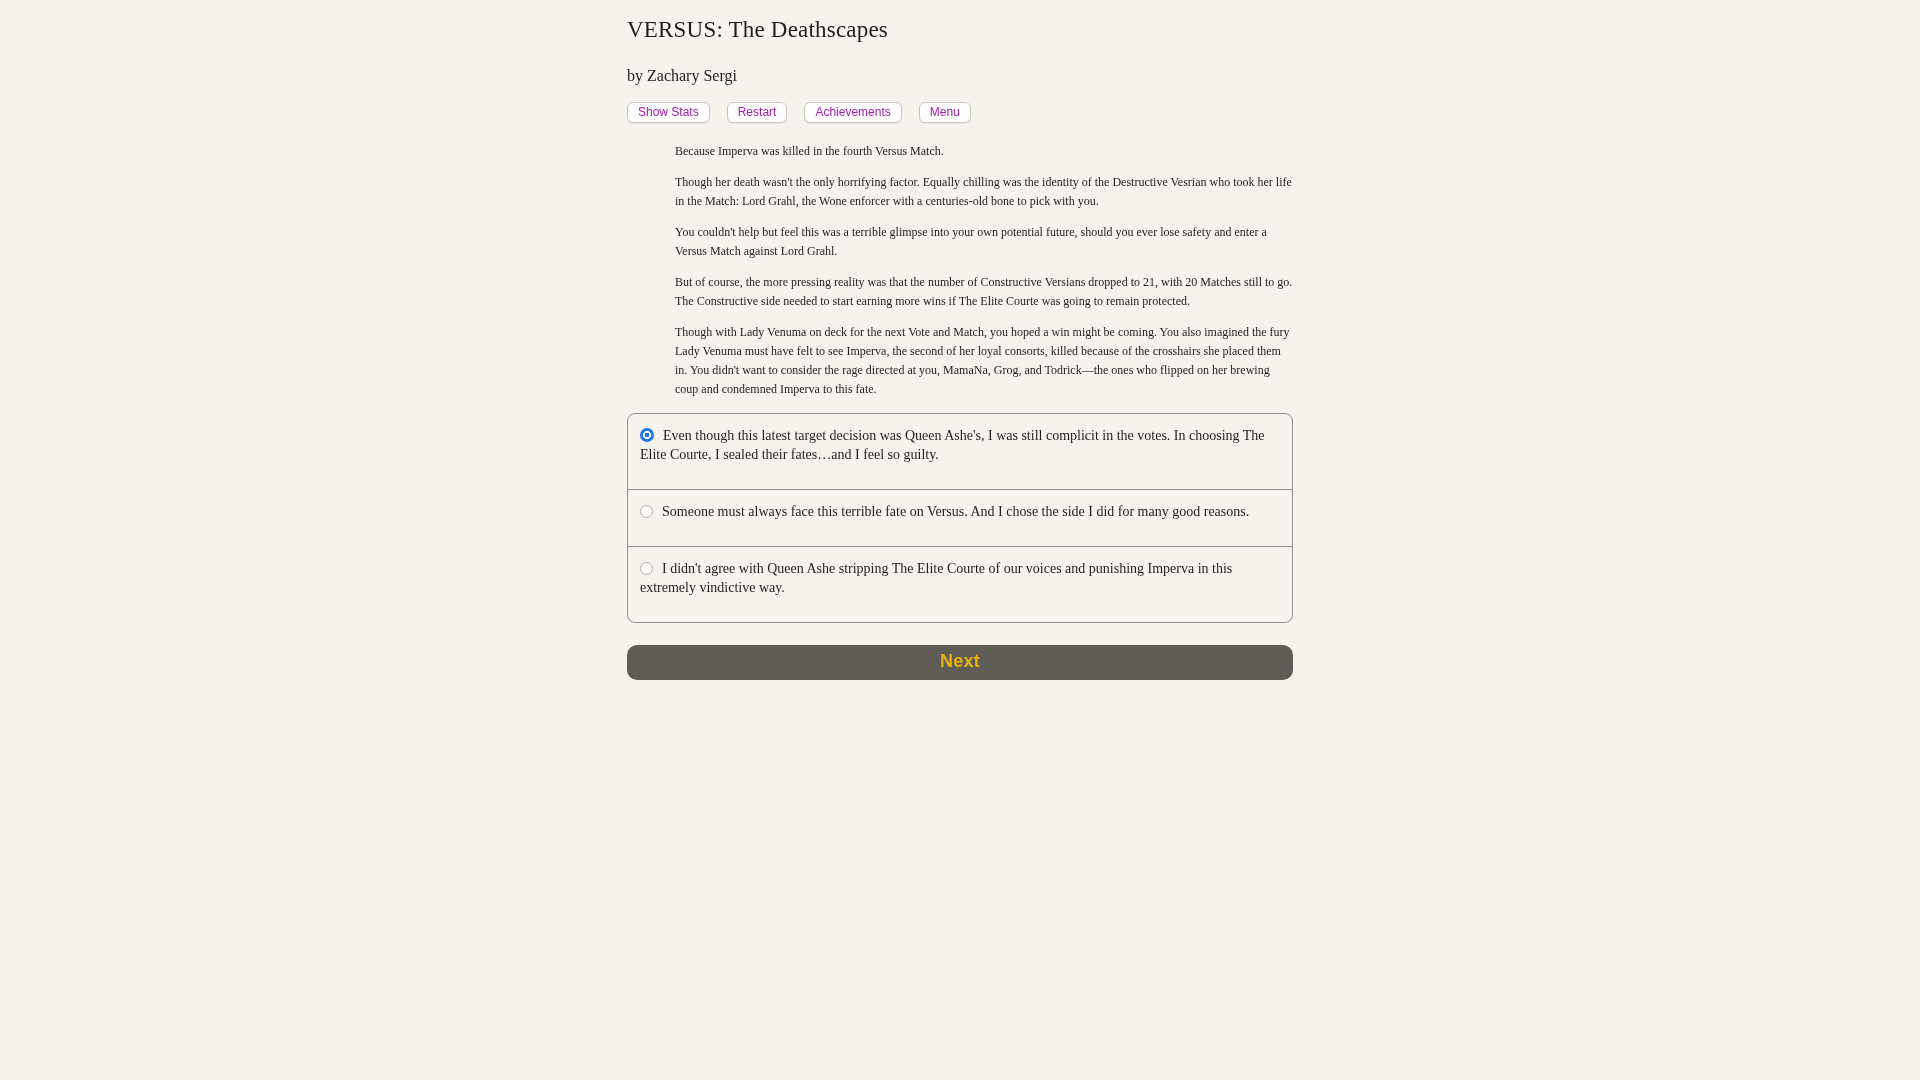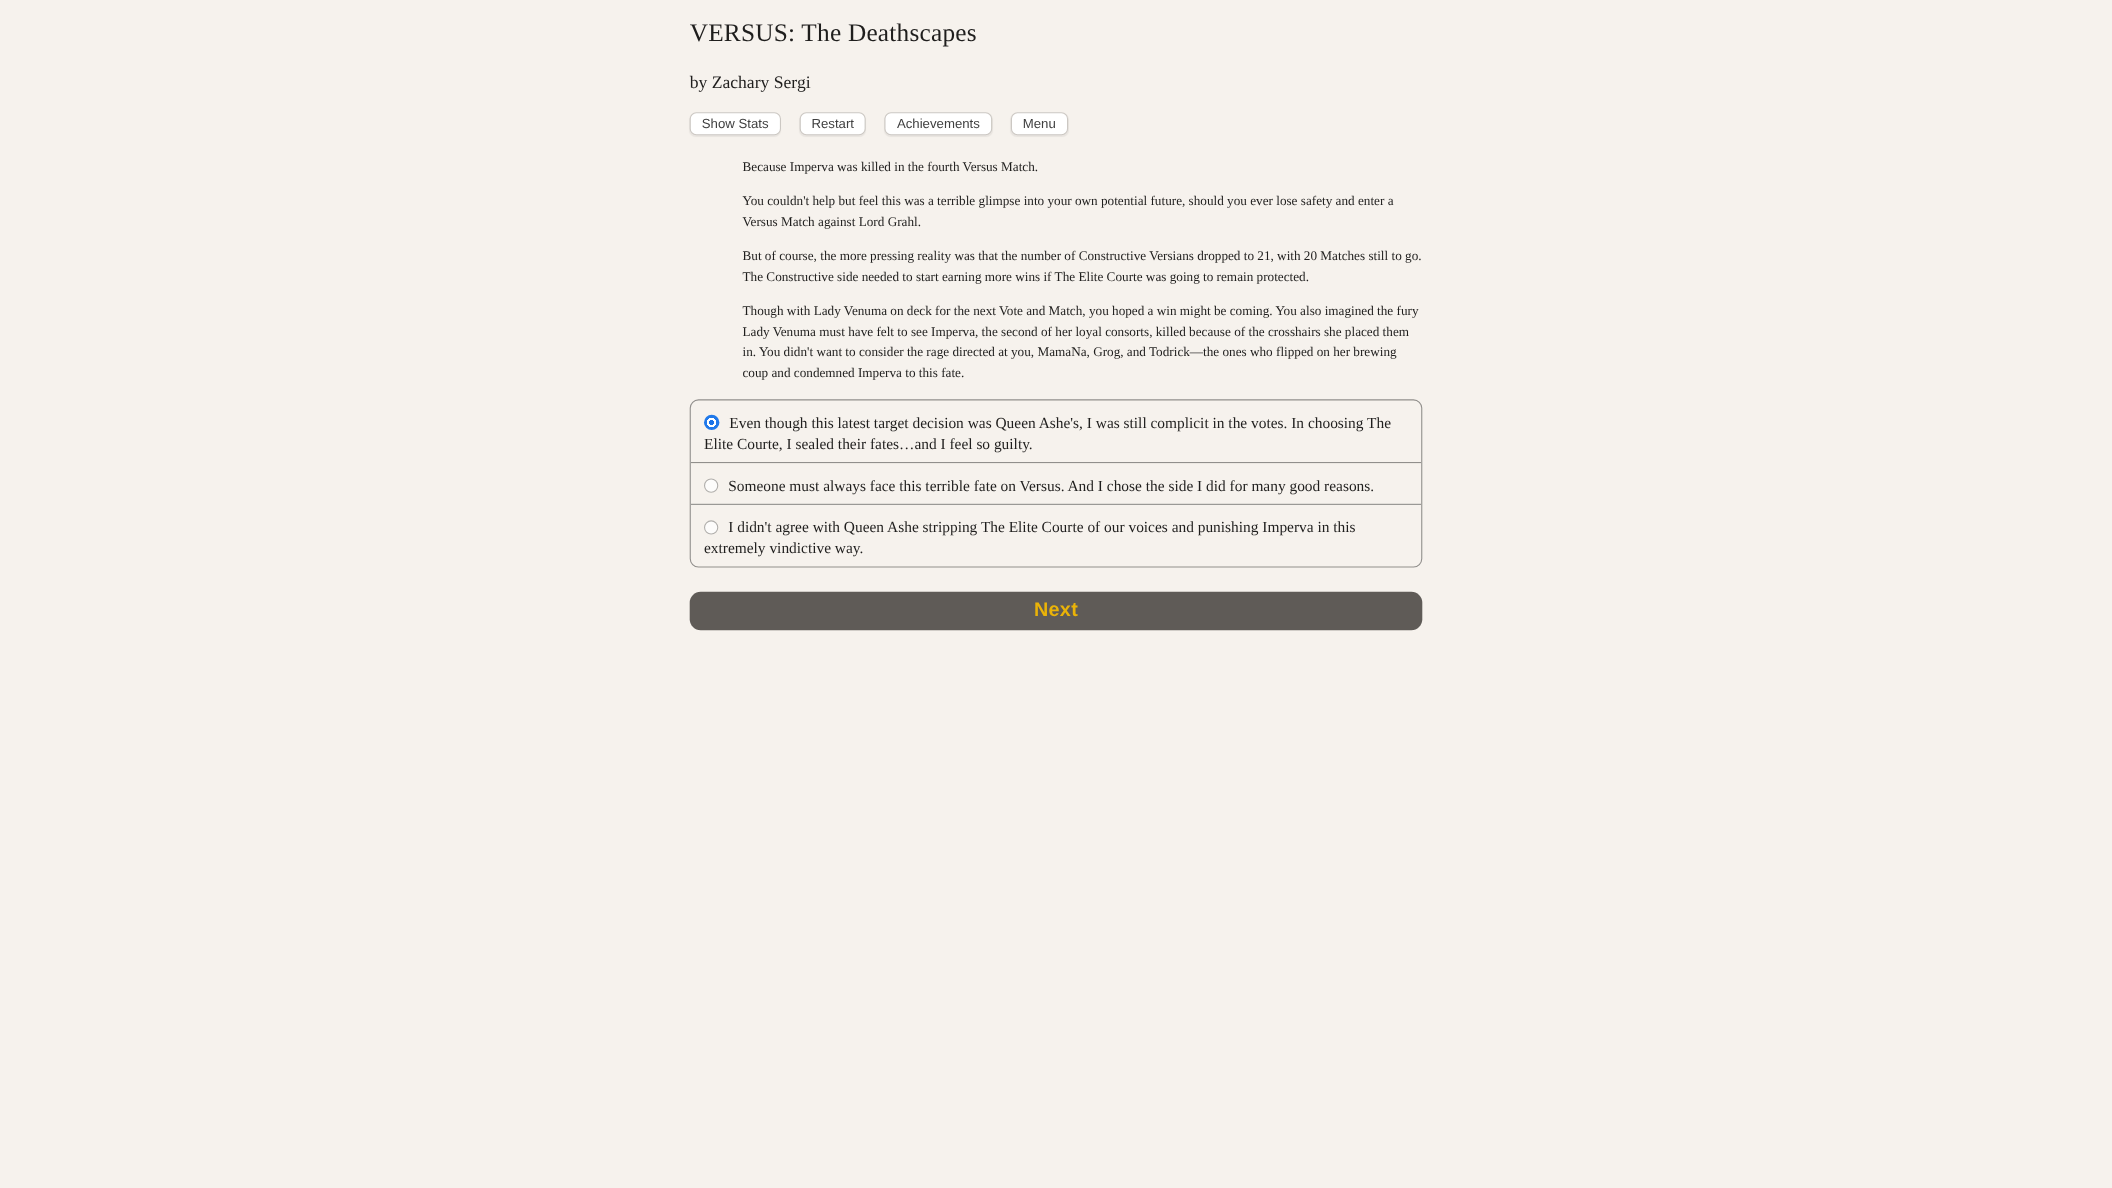--- a/index.html
+++ b/index.html
@@ -30,21 +30,21 @@
   .toolbar {
     display: flex;
     gap: 17px;
     margin-top: 16px;
     align-items: center;
   }
   .toolbar button {
     font-family: "Liberation Sans", "DejaVu Sans", sans-serif;
     font-size: 12px;
     line-height: 14px;
-    color: #404040;
+    color: #a21caf;
     background: #ffffff;
     border: 1px solid #ccc8c3;
     border-radius: 6px;
     padding: 2px 10px 3px 10px;
     box-shadow: 0 1px 1px rgba(0,0,0,0.06);
     cursor: pointer;
   }
   .story { margin-top: 19px; }
   .story p {
     font-size: 12px;
@@ -53,21 +53,21 @@
     margin-left: 48px;
   }
   .choice-box {
     border: 1px solid #918f8c;
     border-radius: 8px;
     margin-top: 14px;
     overflow: hidden;
   }
   .option {
     display: block;
-    padding: 12px 12px 6px 12px;
+    padding: 12px 12px 25px 12px;
     border-bottom: 1px solid #918f8c;
     font-size: 14px;
     line-height: 19px;
     cursor: pointer;
   }
   .option:last-child { border-bottom: none; }
   .radio {
     display: inline-block;
     width: 13px;
     height: 13px;
@@ -113,20 +113,21 @@
 
   <div class="toolbar">
     <button>Show Stats</button>
     <button>Restart</button>
     <button>Achievements</button>
     <button>Menu</button>
   </div>
 
   <div class="story">
     <p>Because Imperva was killed in the fourth Versus Match.</p>
+    <p>Though her death wasn't the only horrifying factor. Equally chilling was the identity of the Destructive Vesrian who took her life in the Match: Lord Grahl, the Wone enforcer with a centuries-old bone to pick with you.</p>
     <p>You couldn't help but feel this was a terrible glimpse into your own potential future, should you ever lose safety and enter a Versus Match against Lord Grahl.</p>
     <p>But of course, the more pressing reality was that the number of Constructive Versians dropped to 21, with 20 Matches still to go. The Constructive side needed to start earning more wins if The Elite Courte was going to remain protected.</p>
     <p>Though with Lady Venuma on deck for the next Vote and Match, you hoped a win might be coming. You also imagined the fury Lady Venuma must have felt to see Imperva, the second of her loyal consorts, killed because of the crosshairs she placed them in. You didn't want to consider the rage directed at you, MamaNa, Grog, and Todrick—the ones who flipped on her brewing coup and condemned Imperva to this fate.</p>
   </div>
 
   <div class="choice-box">
     <label class="option"><span class="radio checked"></span><span>Even though this latest target decision was Queen Ashe's, I was still complicit in the votes. In choosing The Elite Courte, I sealed their fates…and I feel so guilty.</span></label>
     <label class="option"><span class="radio"></span><span>Someone must always face this terrible fate on Versus. And I chose the side I did for many good reasons.</span></label>
     <label class="option"><span class="radio"></span><span>I didn't agree with Queen Ashe stripping The Elite Courte of our voices and punishing Imperva in this extremely vindictive way.</span></label>
   </div>

